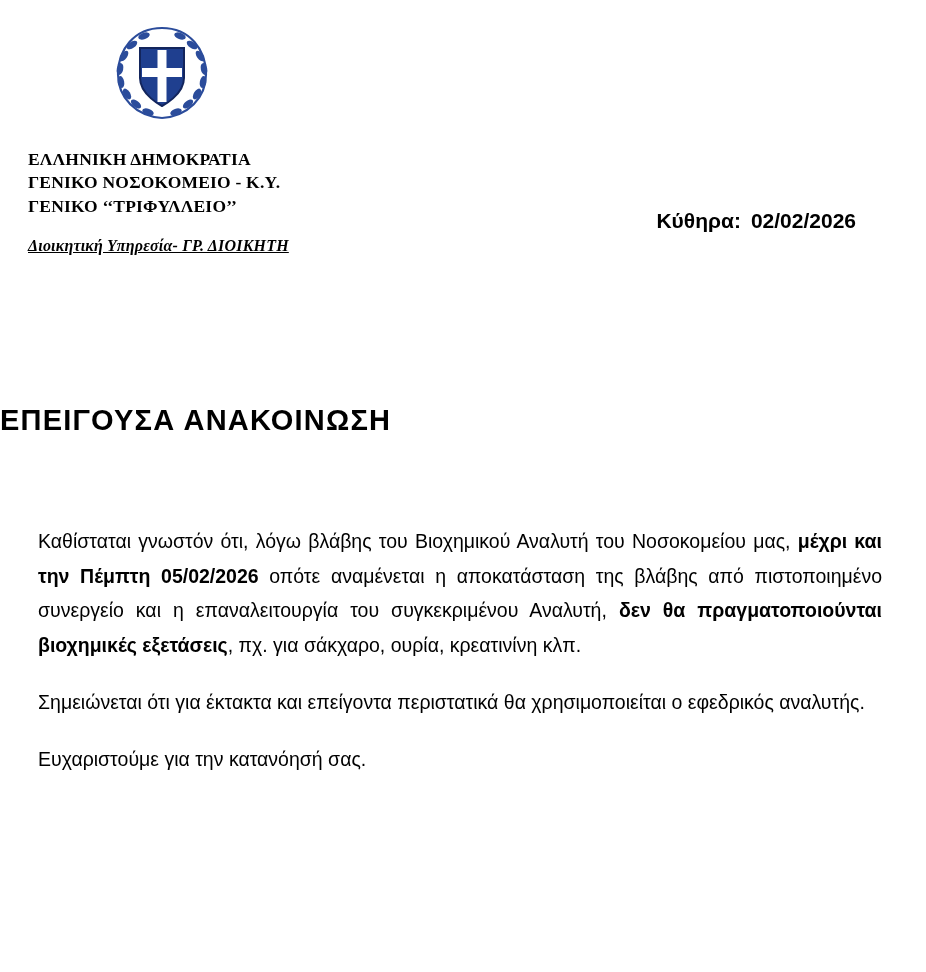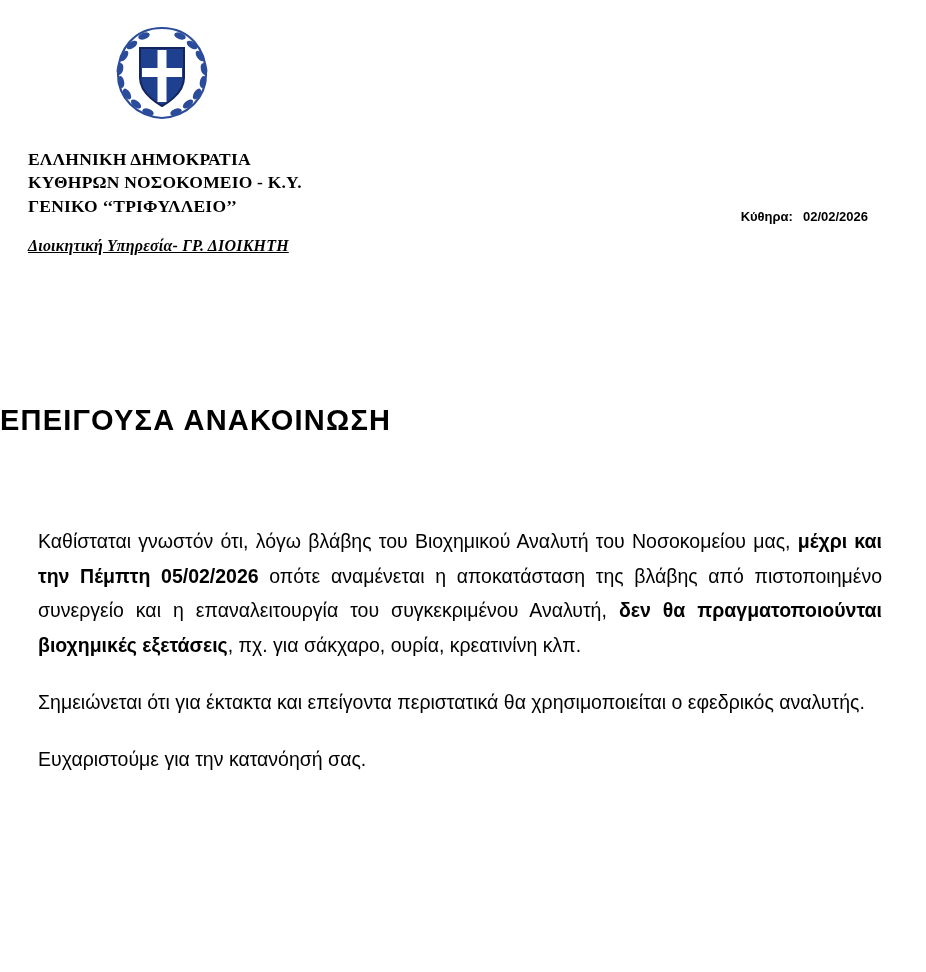--- a/index.html
+++ b/index.html
@@ -58,25 +58,25 @@
   .letterhead .office {
     font-style: italic;
     font-size: 16px;
     text-decoration: underline;
     margin-top: 17px;
   }
 
   
   .placedate {
     position: absolute;
-    right: 58px;
+    right: 70px;
     top: 209px;
     font-family: "Liberation Sans", sans-serif;
     font-weight: bold;
-    font-size: 13px;
+    font-size: 21px;
     white-space: nowrap;
   }
   .placedate .place { margin-right: 10px; }
 
   
   .doc-title {
     position: absolute;
     left: 0;
     right: 0;
     top: 404px;
@@ -141,21 +141,21 @@
 
       <g fill="#ffffff">
         <rect x="47.5" y="28" width="9" height="52"></rect>
         <rect x="32" y="46" width="40" height="9"></rect>
       </g>
     </svg>
   </div>
 
   <div class="letterhead">
     <div>ΕΛΛΗΝΙΚΗ ΔΗΜΟΚΡΑΤΙΑ</div>
-    <div>ΚΥΘΗΡΩΝ  ΝΟΣΟΚΟΜΕΙΟ - Κ.Υ.</div>
+    <div>ΓΕΝΙΚΟ  ΝΟΣΟΚΟΜΕΙΟ - Κ.Υ.</div>
     <div>ΓΕΝΙΚΟ  ‘‘ΤΡΙΦΥΛΛΕΙΟ’’</div>
     <div class="office">Διοικητική Υπηρεσία- ΓΡ. ΔΙΟΙΚΗΤΗ</div>
   </div>
 
   <div class="placedate">
     <span class="place">Κύθηρα:</span><span>02/02/2026</span>
   </div>
 
   <div class="doc-title">ΕΠΕΙΓΟΥΣΑ  ΑΝΑΚΟΙΝΩΣΗ</div>
 

